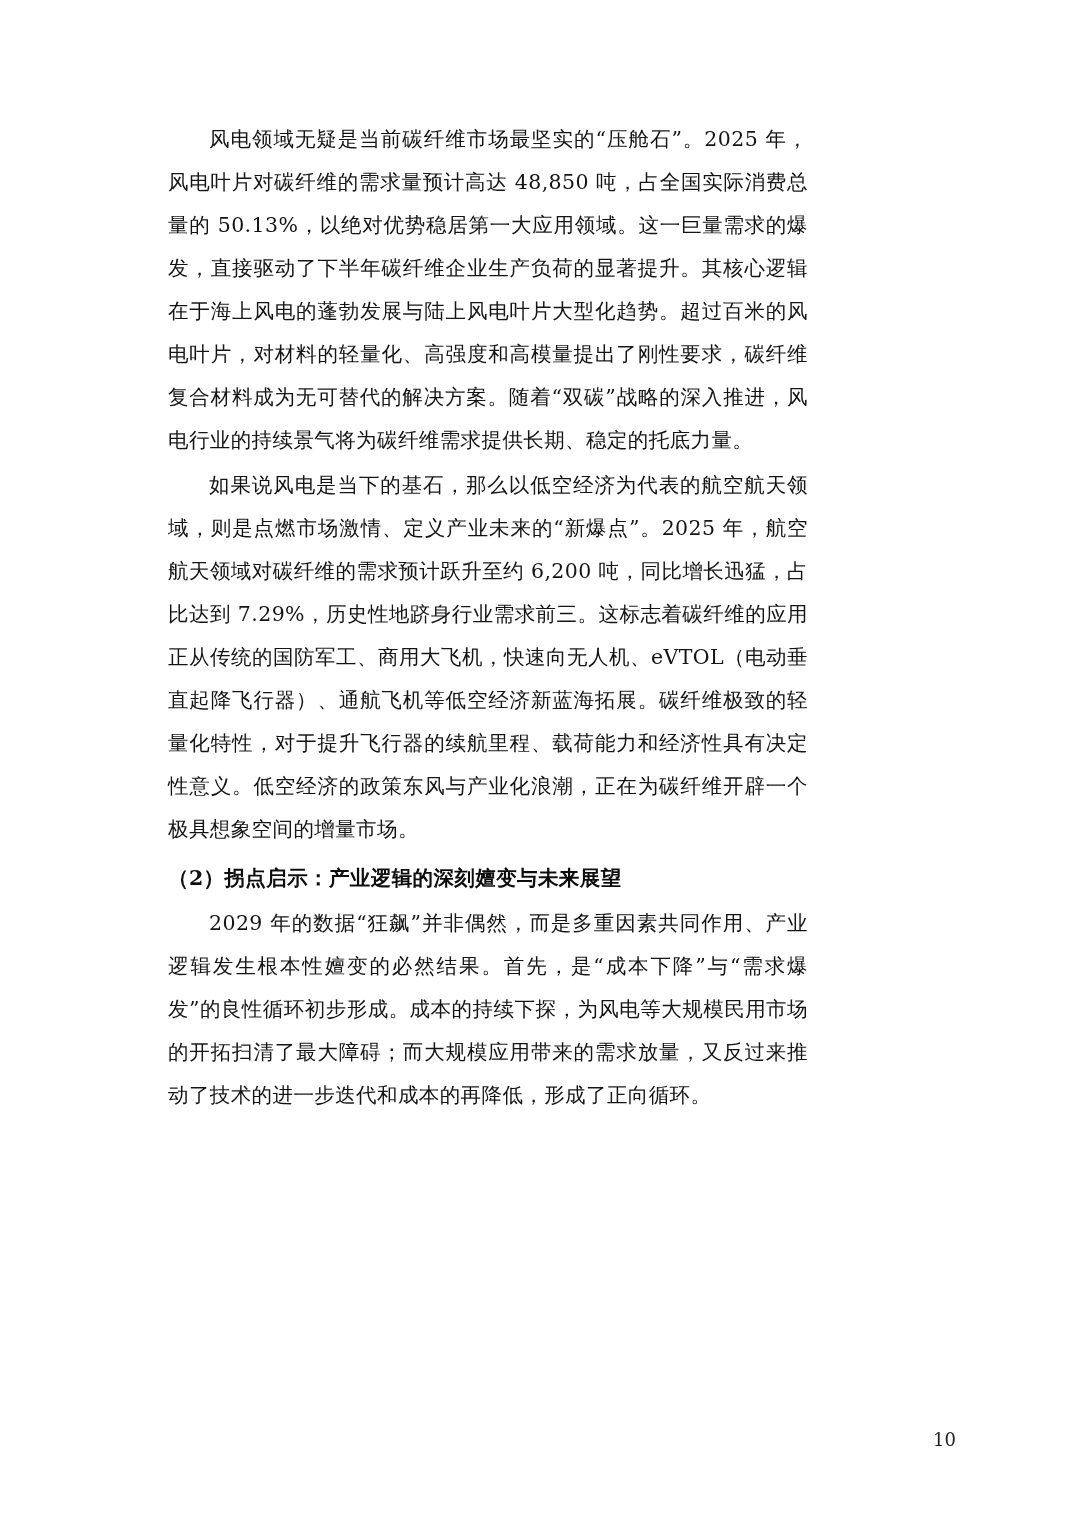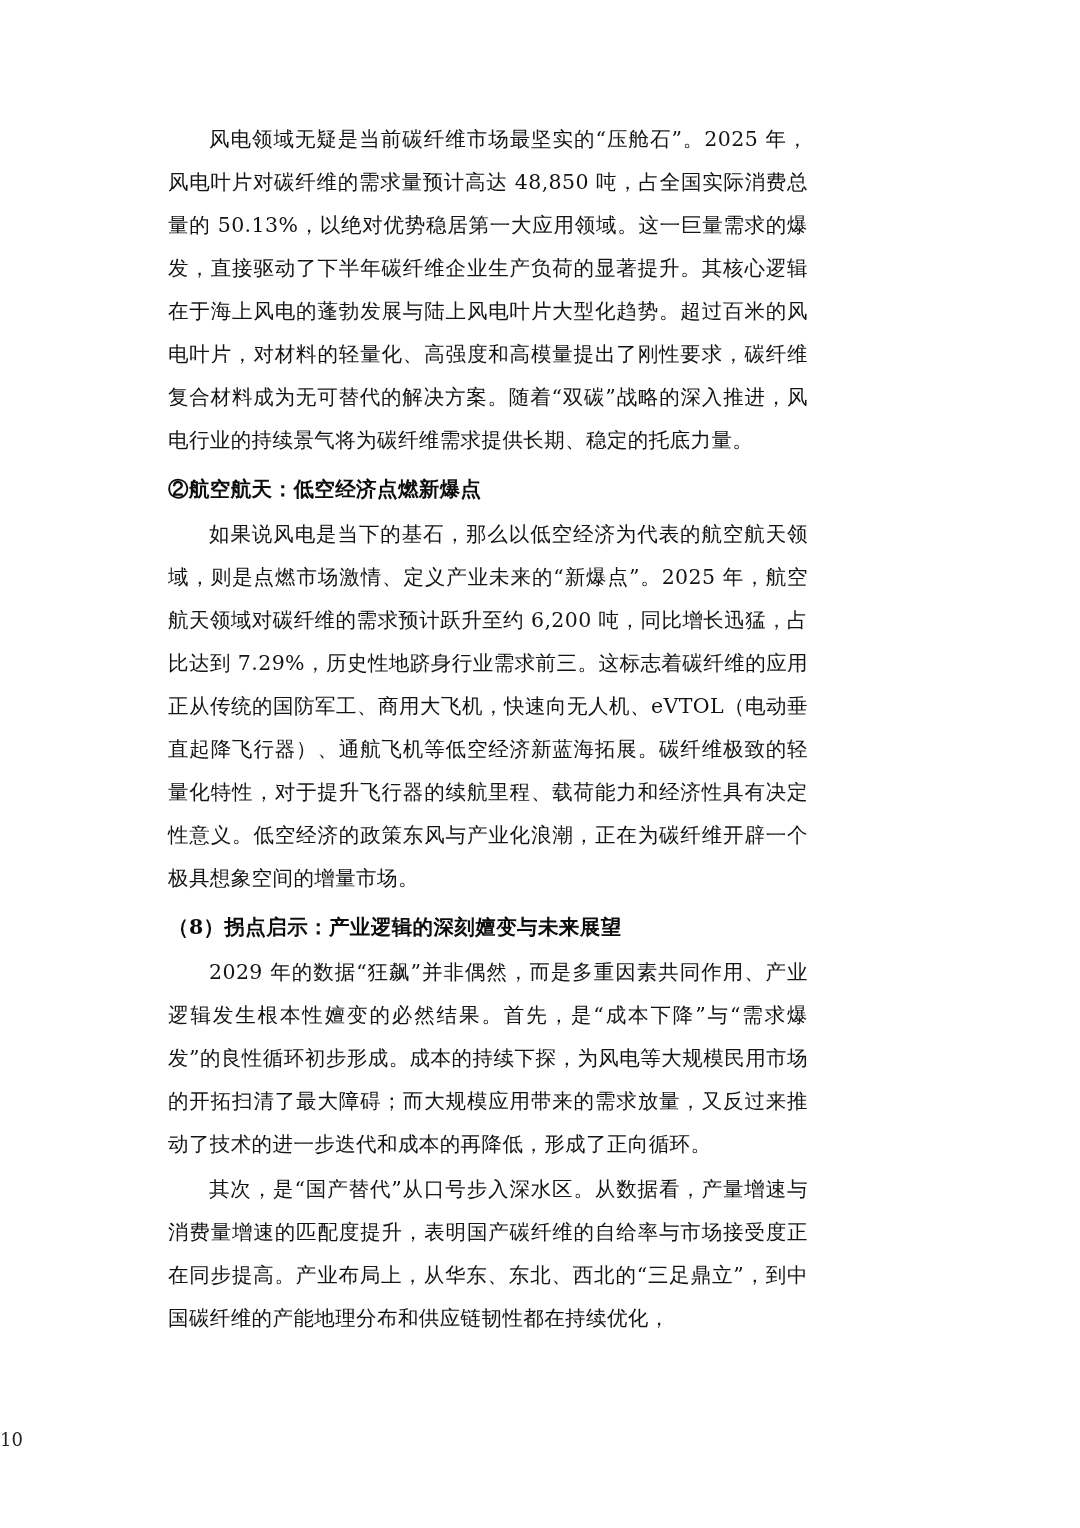--- a/index.html
+++ b/index.html
@@ -35,35 +35,33 @@
     margin: 6px 0 2px 0;
     text-indent: 0;
     letter-spacing: 0.4px;
     color: #0d0d0d;
   }
   .page-number {
     position: absolute;
     bottom: 78px;
     left: 0;
     width: 100%;
-    text-align: left;
+    text-align: right;
     font-size: 18px;
     color: #222;
     font-family: "DejaVu Serif", "Liberation Serif", serif;
   }
 </style>
 </head>
 <body>
 
 <div class="page">
 
   <div class="content">
     <p class="body-text">风电领域无疑是当前碳纤维市场最坚实的“压舱石”。2025 年，风电叶片对碳纤维的需求量预计高达 48,850 吨，占全国实际消费总量的 50.13%，以绝对优势稳居第一大应用领域。这一巨量需求的爆发，直接驱动了下半年碳纤维企业生产负荷的显著提升。其核心逻辑在于海上风电的蓬勃发展与陆上风电叶片大型化趋势。超过百米的风电叶片，对材料的轻量化、高强度和高模量提出了刚性要求，碳纤维复合材料成为无可替代的解决方案。随着“双碳”战略的深入推进，风电行业的持续景气将为碳纤维需求提供长期、稳定的托底力量。</p>
-    <p class="heading">②航空航天：低空经济点燃新爆点</p>
     <p class="body-text">如果说风电是当下的基石，那么以低空经济为代表的航空航天领域，则是点燃市场激情、定义产业未来的“新爆点”。2025 年，航空航天领域对碳纤维的需求预计跃升至约 6,200 吨，同比增长迅猛，占比达到 7.29%，历史性地跻身行业需求前三。这标志着碳纤维的应用正从传统的国防军工、商用大飞机，快速向无人机、eVTOL（电动垂直起降飞行器）、通航飞机等低空经济新蓝海拓展。碳纤维极致的轻量化特性，对于提升飞行器的续航里程、载荷能力和经济性具有决定性意义。低空经济的政策东风与产业化浪潮，正在为碳纤维开辟一个极具想象空间的增量市场。</p>
-    <p class="heading">（8）拐点启示：产业逻辑的深刻嬗变与未来展望</p>
+    <p class="heading">（2）拐点启示：产业逻辑的深刻嬗变与未来展望</p>
     <p class="body-text">2029 年的数据“狂飙”并非偶然，而是多重因素共同作用、产业逻辑发生根本性嬗变的必然结果。首先，是“成本下降”与“需求爆发”的良性循环初步形成。成本的持续下探，为风电等大规模民用市场的开拓扫清了最大障碍；而大规模应用带来的需求放量，又反过来推动了技术的进一步迭代和成本的再降低，形成了正向循环。</p>
-    <p class="body-text">其次，是“国产替代”从口号步入深水区。从数据看，产量增速与消费量增速的匹配度提升，表明国产碳纤维的自给率与市场接受度正在同步提高。产业布局上，从华东、东北、西北的“三足鼎立”，到中国碳纤维的产能地理分布和供应链韧性都在持续优化，</p>
   </div>
 
   <div class="page-number">10</div>
 
 </div>
 
 </body></html>

